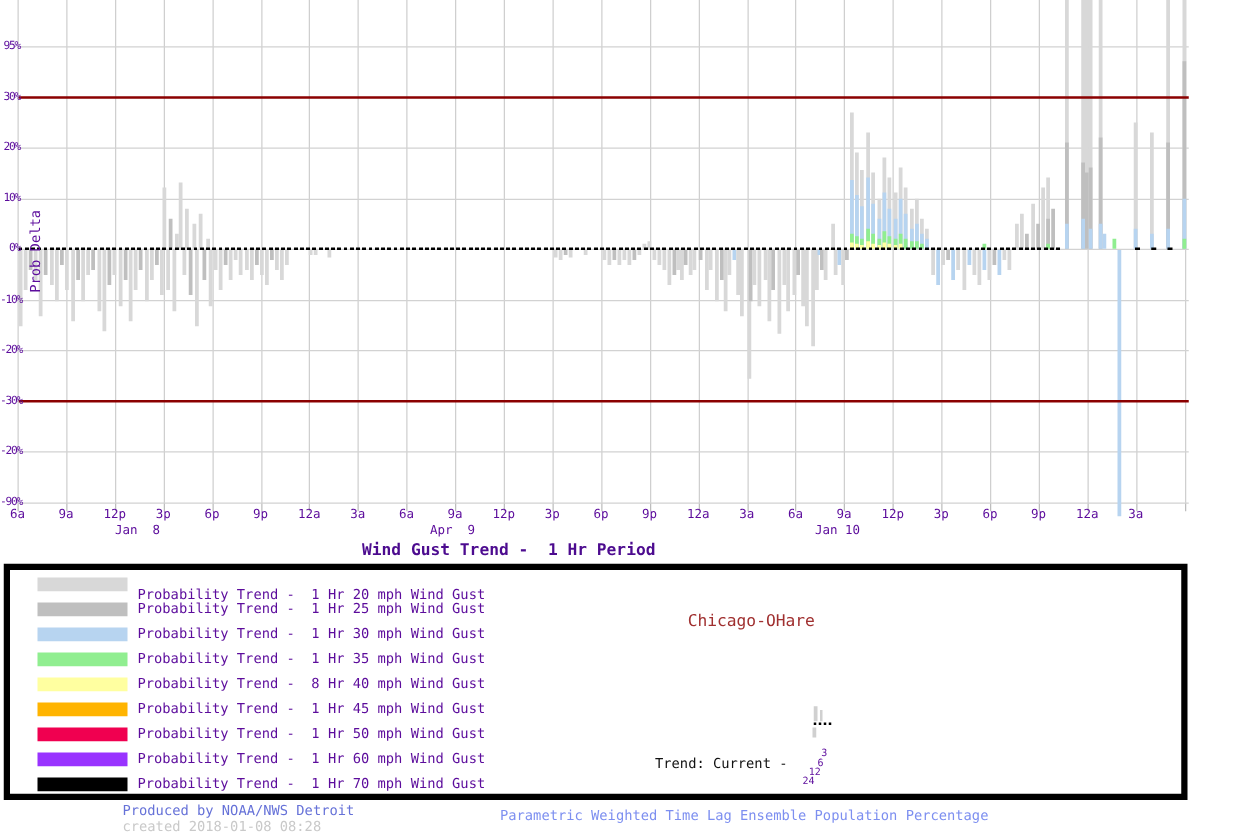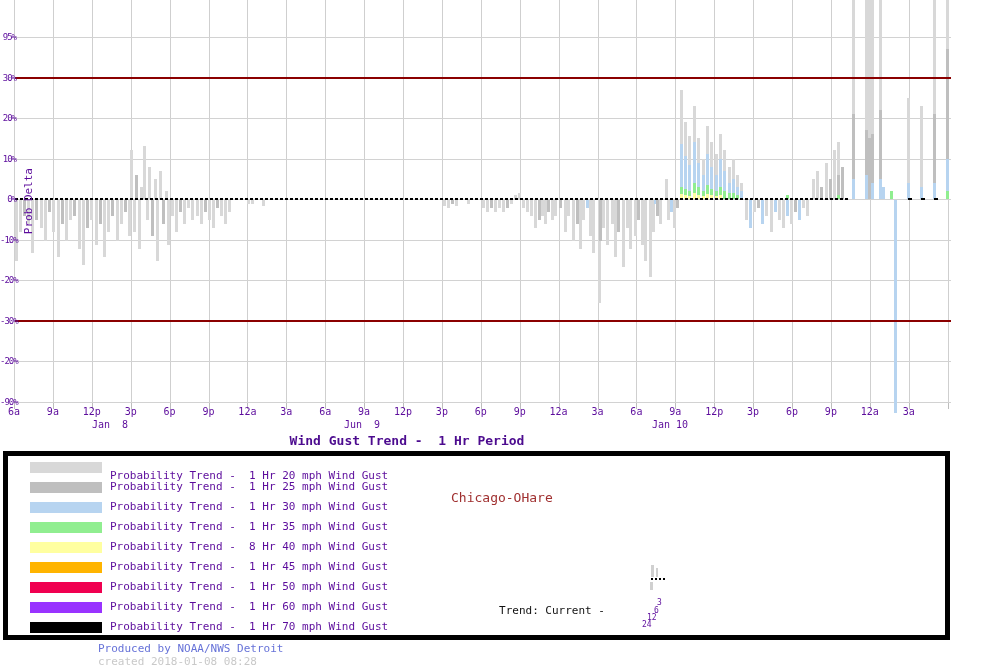--- a/index.html
+++ b/index.html
@@ -18,23 +18,23 @@
   .zeroline{position:absolute;height:2px;top:198px;
     background:repeating-linear-gradient(90deg,#000 0 3px,transparent 3px 5px);}
   .zerodash{position:absolute;height:2px;top:198px;width:4px;background:#000;}
   #ylabel-rot{position:absolute;left:22px;top:168px;color:#5c0c9c;font-size:11px;
     writing-mode:vertical-rl;transform:rotate(180deg);white-space:pre;}
   #chart-title{position:absolute;left:257px;top:433px;width:300px;text-align:center;
     font-weight:bold;font-size:13px;color:#4c0b8f;white-space:pre;}
   #legend-box{position:absolute;left:3px;top:451px;width:937px;height:179px;border:5px solid #000;background:#fff;}
   .leg-swatch{position:absolute;left:22px;width:72px;height:11px;}
   .leg-label{position:absolute;left:102px;font-size:11px;color:#5c0c9c;white-space:pre;}
-  #station{position:absolute;left:443px;top:34px;width:300px;font-size:13px;color:#a03030;white-space:pre;}
+  #station{position:absolute;left:443px;top:34px;width:300px;text-align:center;font-size:13px;color:#a03030;white-space:pre;}
   #note-orange{position:absolute;left:427px;top:132px;width:330px;text-align:center;font-size:11px;color:#ef9100;white-space:pre;}
-  #note-trend{position:absolute;left:444px;top:148px;width:200px;text-align:center;font-size:11px;color:#111;white-space:pre;}
+  #note-trend{position:absolute;left:469px;top:148px;width:200px;text-align:center;font-size:11px;color:#111;white-space:pre;}
   .mini-num{position:absolute;font-size:8px;color:#5c0c9c;white-space:pre;}
   .mini-bar{position:absolute;background:#d0d0d0;}
   .mini-dot{position:absolute;width:2px;height:2px;background:#000;}
   #footer-produced{position:absolute;left:98px;top:642px;font-size:11px;color:#6672d8;white-space:pre;}
   #footer-created{position:absolute;left:98px;top:655px;font-size:11px;color:#c9c9c9;white-space:pre;}
   #footer-right{position:absolute;left:400px;top:646px;font-size:11px;color:#7d8ff0;white-space:pre;}
 </style>
 </head>
 <body>
 
@@ -371,21 +371,21 @@
         <div class="xlab" style="left: 582.5px;">3a</div>
         <div class="xlab" style="left: 621.4px;">6a</div>
         <div class="xlab" style="left: 660.3px;">9a</div>
         <div class="xlab" style="left: 699.2px;">12p</div>
         <div class="xlab" style="left: 738.1px;">3p</div>
         <div class="xlab" style="left: 777px;">6p</div>
         <div class="xlab" style="left: 815.9px;">9p</div>
         <div class="xlab" style="left: 854.8px;">12a</div>
         <div class="xlab" style="left: 893.7px;">3a</div>
         <div class="datelab" style="left: 110px;">Jan  8</div>
-        <div class="datelab" style="left: 362px;">Jun  9</div>
+        <div class="datelab" style="left: 362px;">Apr  9</div>
         <div class="datelab" style="left: 670px;">Jan 10</div>
       </div>
   </div>
 
   <div id="chart-title">Wind Gust Trend -  1 Hr Period</div>
 
   <div id="legend-box">
     <div id="legend-items">
         <div class="leg-swatch" style="top: 6px; background: rgb(216, 216, 216);"></div>
         <div class="leg-label" style="top: 13px;">Probability Trend -  1 Hr 20 mph Wind Gust</div>
@@ -418,14 +418,15 @@
         <div class="mini-num" style="left: 649px; top: 142px;">3</div>
         <div class="mini-num" style="left: 646px; top: 150px;">6</div>
         <div class="mini-num" style="left: 639px; top: 157px;">12</div>
         <div class="mini-num" style="left: 634px; top: 164px;">24</div>
       </div>
     <div id="note-trend">Trend: Current -</div>
   </div>
 
   <div id="footer-produced">Produced by NOAA/NWS Detroit</div>
   <div id="footer-created">created 2018-01-08 08:28</div>
+  <div id="footer-right">Parametric Weighted Time Lag Ensemble Population Percentage</div>
 
 </div>
 
 </body></html>

